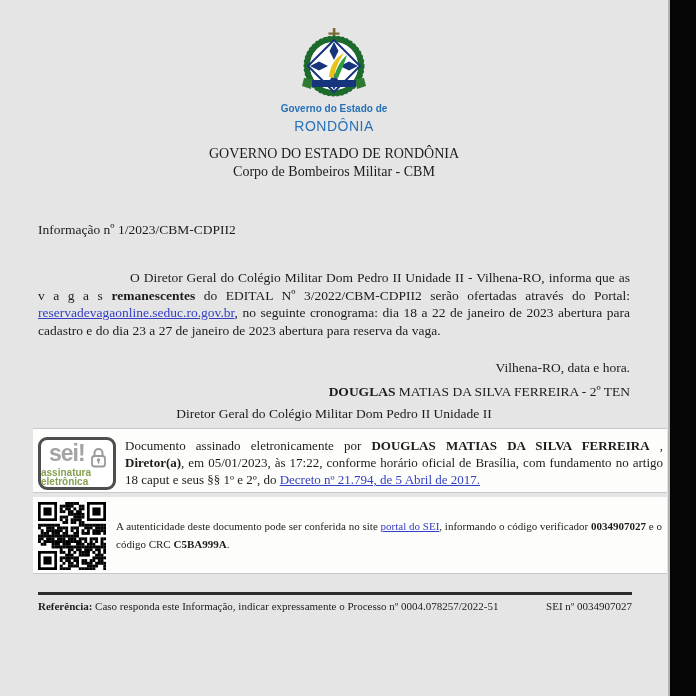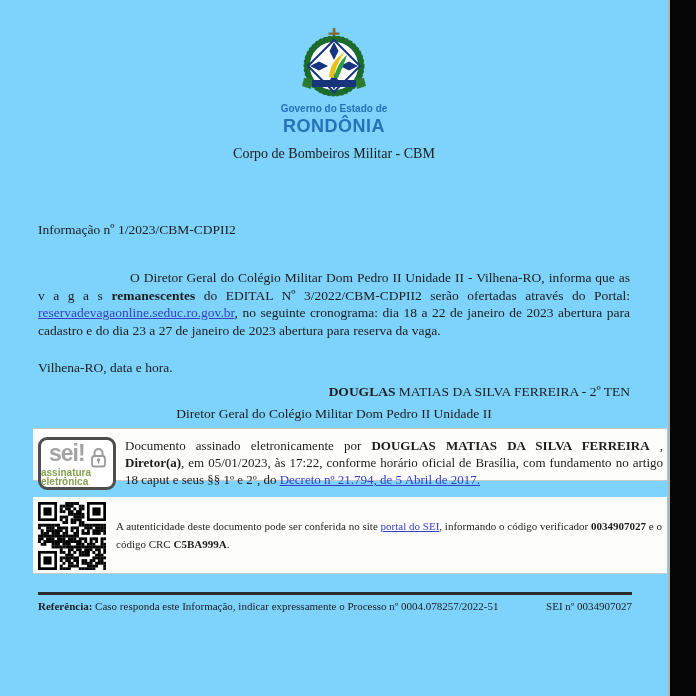--- a/index.html
+++ b/index.html
@@ -1,34 +1,34 @@
 <!DOCTYPE html>
 <html><head>
 <meta charset="utf-8">
 <style>
   * { margin:0; padding:0; box-sizing:border-box; }
   html,body { width:696px; height:696px; }
   body { background:#ffffff; font-family:"Liberation Serif","DejaVu Serif",serif; color:#1c1c1c; }
-  .page { position:relative; width:696px; height:696px; background:#7dd3fc; overflow:hidden; }
+  .page { position:relative; width:696px; height:696px; background:#e5e5e5; overflow:hidden; }
   .edge-bar { position:absolute; top:0; right:0; width:28px; height:696px; background:#050505; border-left:2px solid #b3b3b3; }
 
   .logo-block { position:absolute; top:28px; left:38px; width:592px; text-align:center; }
   .crest { display:block; margin:0 auto; }
   .logo-small { font-family:"Liberation Sans","DejaVu Sans",sans-serif; font-weight:bold; font-size:10px; color:#2671b8; margin-top:3px; }
-  .logo-large { font-family:"Liberation Sans","DejaVu Sans",sans-serif; font-weight:bold; font-size:18px; letter-spacing:.5px; color:#2671b8; line-height:24px; }
+  .logo-large { font-family:"Liberation Sans","DejaVu Sans",sans-serif; font-weight:normal; font-size:14px; letter-spacing:.5px; color:#2671b8; line-height:24px; }
 
   .header-block { position:absolute; top:145px; left:38px; width:592px; text-align:center; font-size:14px; line-height:18px; }
   .doc-number { position:absolute; top:222px; left:38px; font-size:13.5px; }
 
   .body-par { position:absolute; top:269px; left:38px; width:592px; font-size:13.5px; line-height:17.5px; text-align:justify; text-indent:92px; }
-  .place-date { position:absolute; top:360px; left:38px; width:592px; text-align:left; font-size:13.5px; }
+  .place-date { position:absolute; top:360px; left:38px; width:592px; text-align:right; font-size:13.5px; }
   .signer-name { position:absolute; top:384px; left:38px; width:592px; text-align:right; font-size:13.5px; }
   .signer-title { position:absolute; top:406px; left:38px; width:592px; text-align:center; font-size:13.5px; }
 
-  .sig-row { position:absolute; top:428px; left:33px; width:634px; height:53px; border-top:1px solid #c9c9c9; border-bottom:1px solid #c9c9c9; display:flex; background:#fdfdfc; }
+  .sig-row { position:absolute; top:428px; left:33px; width:634px; height:65px; border-top:1px solid #c9c9c9; border-bottom:1px solid #c9c9c9; display:flex; background:#fdfdfc; }
   .sei-box { width:78px; height:53px; border:3px solid #4e4e4e; border-radius:9px; margin:8px 0 0 5px; flex:none; position:relative; background:#fff; font-family:"Liberation Sans","DejaVu Sans",sans-serif; }
   .sei-word { position:absolute; top:0px; left:8px; font-size:23px; font-weight:bold; color:#a3a3a3; letter-spacing:-1px; }
   .sei-lock { position:absolute; top:7px; right:6px; }
   .sei-sub { position:absolute; left:0; font-size:10px; font-weight:bold; color:#86a050; line-height:8.5px; }
   .sub1 { top:29px; } .sub2 { top:38px; }
   .sig-text { margin-left:9px; padding-top:8px; width:538px; font-size:13px; line-height:17px; text-align:justify; }
 
   .qr-row { position:absolute; top:497px; left:33px; width:634px; height:77px; border-bottom:1px solid #c9c9c9; display:flex; background:#fdfdfc; }
   .qr { width:68px; height:68px; margin:5px 0 0 5px; flex:none; }
   .qr-text { margin-left:10px; padding-top:21px; width:546px; font-size:11px; line-height:17.5px; text-align:justify; }
@@ -61,20 +61,21 @@
       <path d="M39 50 C41 40 46 32 52 27 C49 37 45 45 43 50 Z" fill="#2f9e3f"></path>
       <polygon points="9,50 18,51 16,61 7,58" fill="#2f7a33"></polygon>
       <polygon points="60,51 69,50 71,58 62,61" fill="#2f7a33"></polygon>
       <polygon points="17,52 61,52 61,59 17,59" fill="#16357d"></polygon>
     </svg>
     <div class="logo-small">Governo do Estado de</div>
     <div class="logo-large">RONDÔNIA</div>
   </div>
 
   <div class="header-block">
+    <div>GOVERNO DO ESTADO DE RONDÔNIA</div>
     <div>Corpo de Bombeiros Militar - CBM</div>
   </div>
 
   <div class="doc-number">Informação nº 1/2023/CBM-CDPII2</div>
 
   <p class="body-par"><span>O Diretor Geral do Colégio Militar Dom Pedro II Unidade II - Vilhena-RO, informa que as v a g a s </span><b>remanescentes</b><span> do EDITAL Nº 3/2022/CBM-CDPII2 serão ofertadas através do Portal: </span><a class="doclink" href="#">reservadevagaonline.seduc.ro.gov.br</a><span>, no seguinte cronograma: dia 18 a 22 de janeiro de 2023 abertura para cadastro e do dia 23 a 27 de janeiro de 2023 abertura para reserva da vaga.</span></p>
 
   <div class="place-date">Vilhena-RO, data e hora.</div>
 
   <div class="signer-name"><b>DOUGLAS</b><span> MATIAS DA SILVA FERREIRA - 2º TEN</span></div>

